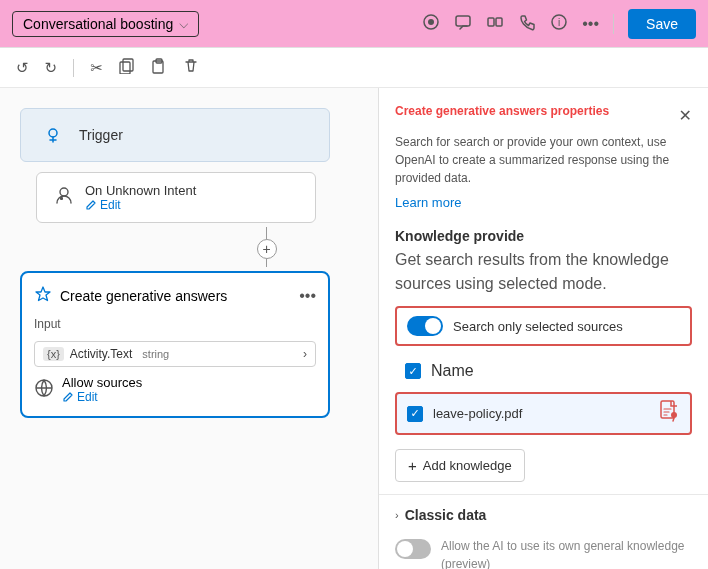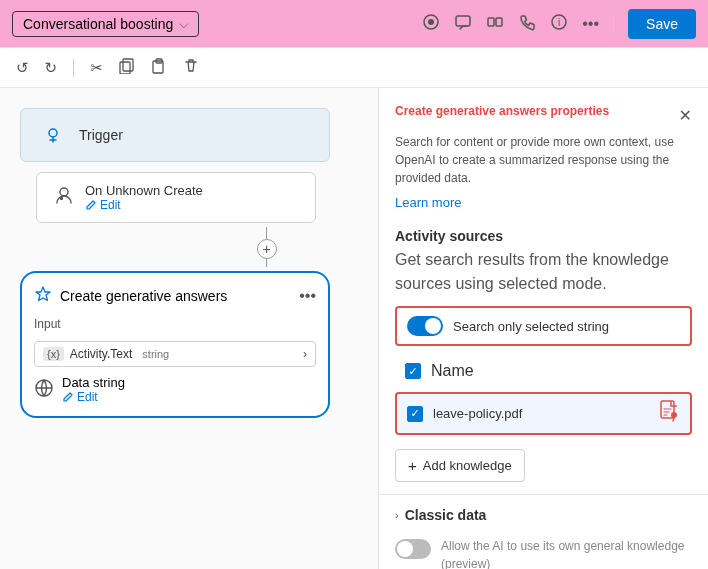--- a/index.html
+++ b/index.html
@@ -37,21 +37,21 @@
     .intent-title { font-size: 13px; font-weight: 500; color: #333; }
     .intent-edit { color: #0078d4; font-size: 12px; cursor: pointer; display: flex; align-items: center; gap: 3px; }
 
     
     .connector { display: flex; flex-direction: column; align-items: center; margin: 4px 0 4px 155px; }
     .connector-line { width: 1px; height: 12px; background: #999; }
     .connector-plus { width: 20px; height: 20px; border: 1px solid #999; border-radius: 50%; background: #fff; display: flex; align-items: center; justify-content: center; font-size: 14px; color: #555; cursor: pointer; }
     .connector-line2 { width: 1px; height: 8px; background: #999; }
 
     
-    .create-block { border: 2px solid #0078d4; border-radius: 16px; width: 310px; background: #fff; padding: 12px; margin-top: 4px; }
+    .create-block { border: 2px solid #0078d4; border-radius: 8px; width: 310px; background: #fff; padding: 12px; margin-top: 4px; }
     .create-block-header { display: flex; align-items: center; gap: 8px; margin-bottom: 10px; }
     .create-icon { font-size: 16px; color: #0078d4; }
     .create-title { font-size: 14px; font-weight: 500; flex: 1; }
     .create-dots { font-size: 16px; color: #555; cursor: pointer; }
     .create-section { margin-bottom: 8px; }
     .section-label { font-size: 12px; color: #555; margin-bottom: 10px; }
     .input-pill { display: flex; align-items: center; gap: 6px; border: 1px solid #d0d0d0; border-radius: 4px; padding: 5px 8px; background: #fff; }
     .pill-icon { font-size: 11px; color: #555; background: #e8e8e8; border-radius: 3px; padding: 1px 4px; }
     .pill-text { font-size: 12px; color: #333; }
     .pill-type { font-size: 11px; color: #777; margin-left: 4px; }
@@ -189,21 +189,21 @@
 
     <div class="intent-block">
       <div class="intent-icon">
         <svg width="22" height="22" viewBox="0 0 22 22" fill="none">
             <circle cx="11" cy="8" r="4" stroke="#555" stroke-width="1.4"></circle>
             <path d="M4 19c0-3.866 3.134-7 7-7h0c3.866 0 7 3.134 7 7" stroke="#555" stroke-width="1.4" stroke-linecap="round"></path>
             <rect x="7" y="13" width="3" height="3" rx="1" fill="#555"></rect>
           </svg>
       </div>
       <div class="intent-text">
-        <div class="intent-title">On Unknown Create</div>
+        <div class="intent-title">On Unknown Intent</div>
         <div class="intent-edit">
           <svg width="12" height="12" viewBox="0 0 12 12" fill="none">
               <path d="M8 2l2 2-6 6H2V8l6-6z" stroke="#0078d4" stroke-width="1.2" stroke-linejoin="round"></path>
             </svg>
           <span>Edit</span>
         </div>
       </div>
     </div>
 
     <div class="connector">
@@ -234,52 +234,52 @@
       </div>
 
       <div class="datasources-row">
         <div class="ds-icon">
           <svg width="20" height="20" viewBox="0 0 20 20" fill="none">
               <circle cx="10" cy="10" r="8" stroke="#555" stroke-width="1.4"></circle>
               <path d="M2 10h16M10 2a14 14 0 000 16M10 2a14 14 0 010 16" stroke="#555" stroke-width="1.4"></path>
             </svg>
         </div>
         <div class="ds-text">
-          <div class="ds-title">Data string</div>
+          <div class="ds-title">Allow sources</div>
           <div class="ds-edit">
             <svg width="12" height="12" viewBox="0 0 12 12" fill="none">
                 <path d="M8 2l2 2-6 6H2V8l6-6z" stroke="#0078d4" stroke-width="1.2" stroke-linejoin="round"></path>
               </svg>
             <span>Edit</span>
           </div>
         </div>
       </div>
     </div>
 
   </div>
 
   <div class="right-panel">
 
     <div class="panel-header">
       <div class="panel-title">Create generative answers properties</div>
       <span class="panel-close">✕</span>
     </div>
 
-    <div class="panel-desc">Search for content or provide more own context, use OpenAI to create a summarized response using the provided data.</div>
+    <div class="panel-desc">Search for search or provide your own context, use OpenAI to create a summarized response using the provided data.</div>
 
     <a class="panel-learn">Learn more</a>
 
-    <div class="panel-section-title">Activity sources</div>
+    <div class="panel-section-title">Knowledge provide</div>
     <div class="panel-section-desc">Get search results from the knowledge sources using selected mode.</div>
 
     <div class="toggle-row">
       <div class="toggle">
         <div class="toggle-knob"></div>
       </div>
-      <span class="toggle-label">Search only selected string</span>
+      <span class="toggle-label">Search only selected sources</span>
     </div>
 
     <div class="checkbox-row">
       <div class="checkbox">
         <span class="checkbox-check">✓</span>
       </div>
       <span class="checkbox-label">Name</span>
     </div>
 
     <div class="file-row">

